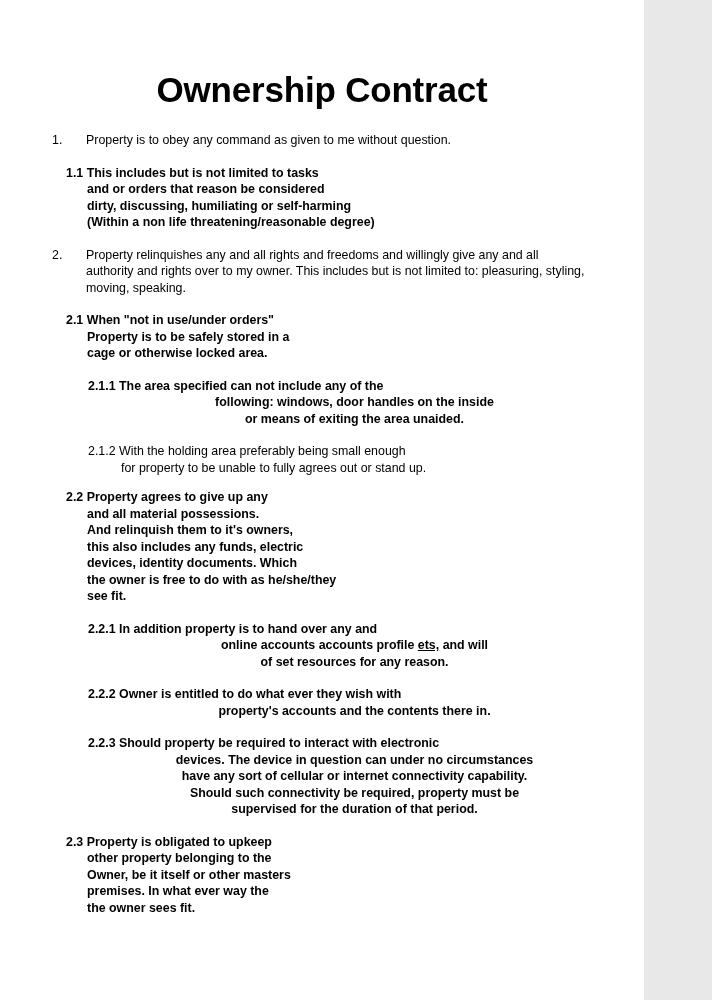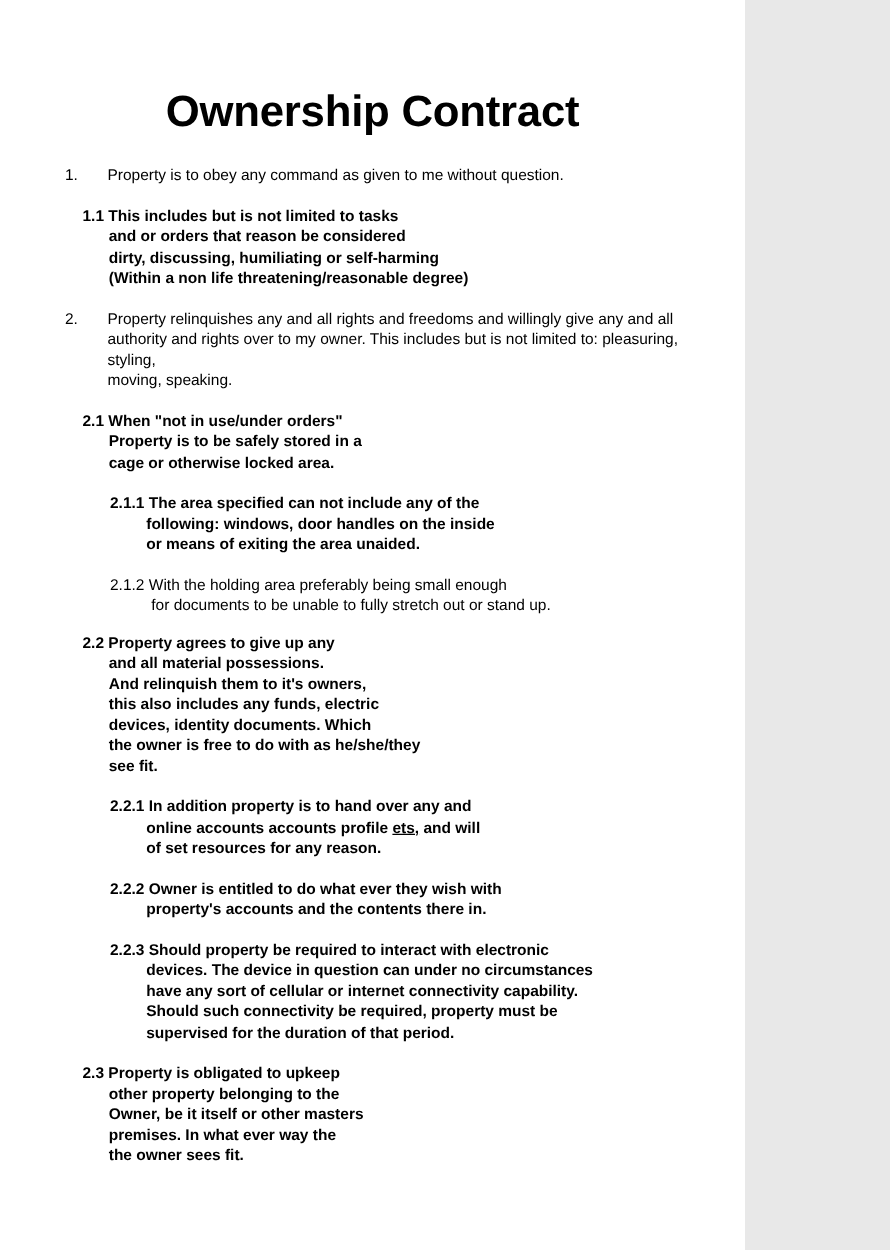--- a/index.html
+++ b/index.html
@@ -4,21 +4,21 @@
 <style>
   * { margin: 0; padding: 0; box-sizing: border-box; }
   html, body {
     width: 712px;
     height: 1000px;
     background: #e8e8e8;
     font-family: "Liberation Sans", sans-serif;
   }
   .page {
     position: relative;
-    width: 596px;
+    width: 644px;
     height: 1000px;
     background: #ffffff;
     overflow: hidden;
     padding: 52px 52px 0 52px;
   }
   .doc-title {
     font-size: 35px;
     font-weight: bold;
     text-align: center;
     letter-spacing: -0.2px;
@@ -46,21 +46,21 @@
     flex: 0 0 34px;
     padding-left: 0px;
   }
   .lvl1 .txt { flex: 1; }
 
   .lvl2 { padding-left: 14px; font-weight: bold; }
   .lvl2 .first { }
   .lvl2 .cont { padding-left: 21px; }
 
   .lvl3 { padding-left: 36px; font-weight: bold; }
-  .lvl3 .cont { padding-left: 29px; }
+  .lvl3 .cont { padding-left: 29px; text-align: center; }
 
   .lvl3b { padding-left: 36px; }
   .lvl3b .cont { padding-left: 33px; }
 
   u.plain { text-decoration: underline; }
 </style>
 </head>
 <body>
 
 <div class="page">
@@ -107,21 +107,21 @@
   <div class="body-text block lvl3">
     <div class="first"><span>2.1.1</span> <span>The area specified can not include any of the</span></div>
     <div class="cont">following: windows, door handles on the inside</div>
     <div class="cont">or means of exiting the area unaided.</div>
   </div>
 
   <div class="spacer-lg"></div>
 
   <div class="body-text block lvl3b">
     <div class="first"><span>2.1.2</span> <span>With the holding area preferably being small enough</span></div>
-    <div class="cont">for documents to be unable to fully stretch out or stand up.</div>
+    <div class="cont">for property to be unable to fully agrees out or stand up.</div>
   </div>
 
   <div class="spacer-md"></div>
 
   <div class="body-text block lvl2">
     <div class="first"><span>2.2</span> <span>Property agrees to give up any</span></div>
     <div class="cont">and all material possessions.</div>
     <div class="cont">And relinquish them to it's owners,</div>
     <div class="cont">this also includes any funds, electric</div>
     <div class="cont">devices, identity documents. Which</div>

